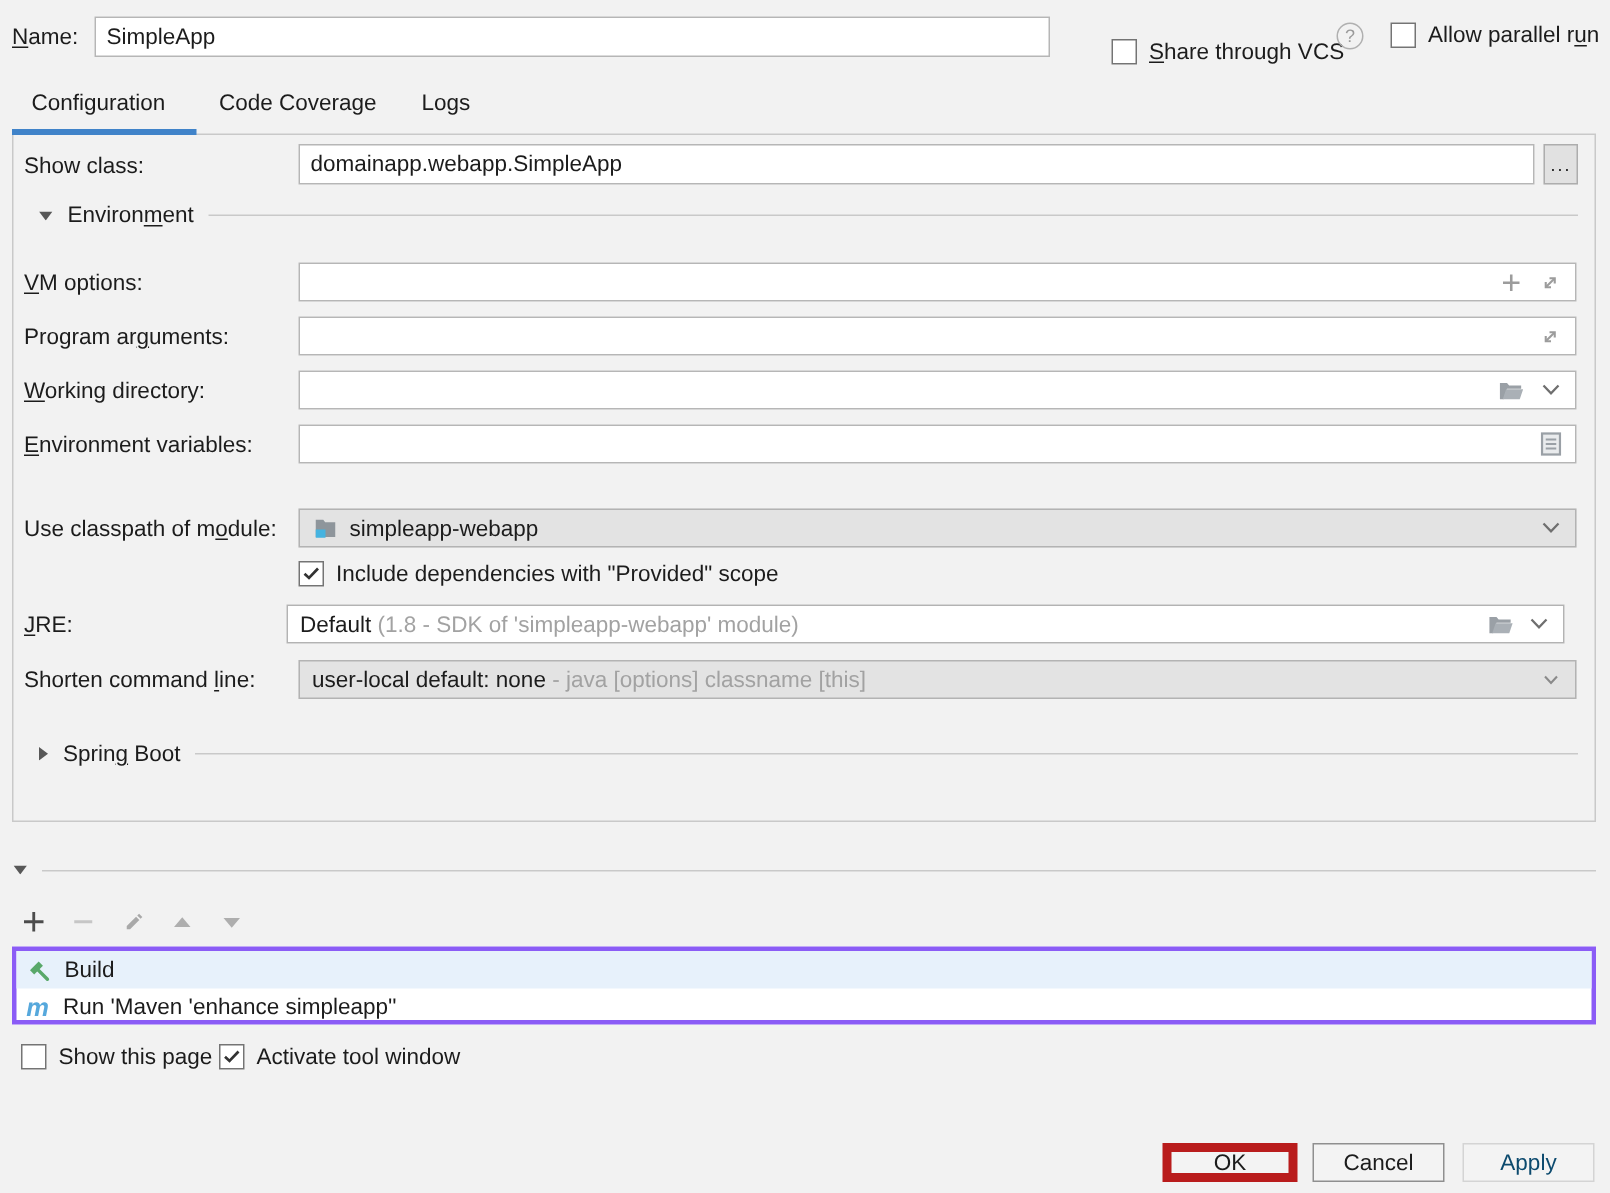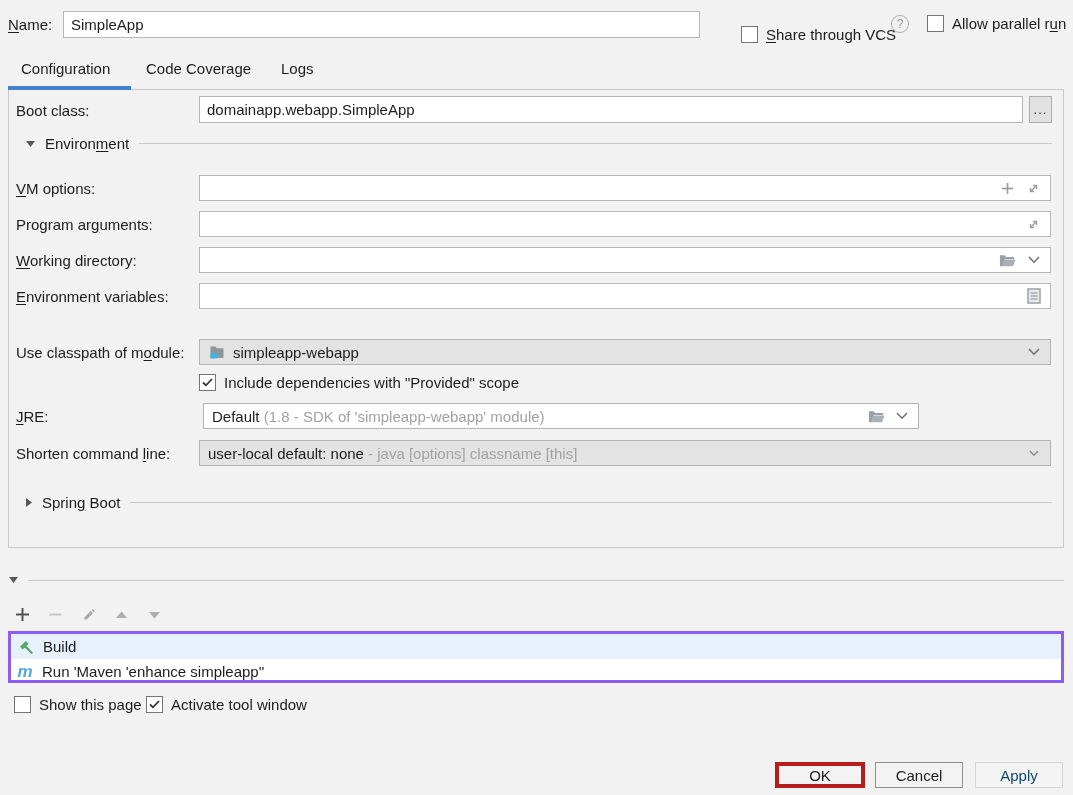--- a/index.html
+++ b/index.html
@@ -18,21 +18,21 @@
   .cb{position:absolute;display:inline-flex;align-items:center;gap:8px;white-space:nowrap}
   .cbox{width:17px;height:17px;border:1px solid #747474;background:#fff;display:inline-flex;align-items:center;justify-content:center;flex:none}
   .cbox svg{display:none}
   .cbox.checked svg{display:block}
   .tab{position:absolute;cursor:default}
   .panel{position:absolute;border:1px solid #c9c9c9}
   .sec{position:absolute;display:flex;align-items:center;gap:10px;white-space:nowrap}
   .hline{flex:1;height:1px;background:#c9c9c9}
   .tri{flex:none;display:inline-flex}
   .btn{position:absolute;height:26px;display:flex;align-items:center;justify-content:center;background:#f3f3f3;border:1px solid #8f8f8f;font:inherit;color:#1c1c1c}
-  .btn.primary{border:4px solid #b91c1c}
+  .btn.primary{border:6px solid #b91c1c}
   .btn.disabled{border:1px solid #d4d4d4;color:#0c4a6e}
   .browse{position:absolute;background:#e1e1e1;border:1px solid #adadad;display:flex;align-items:center;justify-content:center;color:#2a2a2a;font-size:13px;letter-spacing:1px}
   .help{position:absolute;width:18px;height:18px;border:1px solid #b0b0b0;border-radius:50%;color:#9a9a9a;font-size:12px;display:flex;align-items:center;justify-content:center}
   .toolbar{position:absolute;display:flex;align-items:center;gap:16px}
   .icon-btn{display:inline-flex;align-items:center;justify-content:center;width:17px;height:17px}
   .bl-list{position:absolute;background:#fff;border:3px solid #8b5cf6}
   .bl-row{height:25px;display:flex;align-items:center;gap:9px;padding:0 6px}
   .bl-row.selected{background:#e7f1fb}
   .maven-m{font-style:italic;font-weight:700;color:#56a8dc;font-size:17px;line-height:1;width:16px;text-align:center;flex:none}
   .ind{position:absolute;background:#4083c9}
@@ -57,21 +57,21 @@
   <span>Allow parallel r<u>u</u>n</span>
 </span>
 
 <span class="tab" style="left:21px;top:60px">Configuration</span>
 <span class="tab" style="left:146px;top:60px">Code Coverage</span>
 <span class="tab" style="left:281px;top:60px">Logs</span>
 <div class="ind" style="left:8px;top:86px;width:123px;height:4px;z-index:2"></div>
 
 <div class="panel" style="left:8px;top:89px;width:1056px;height:459px">
 
-  <span class="lbl" style="left:7px;top:12px">Boot class:</span>
+  <span class="lbl" style="left:7px;top:12px">Show class:</span>
   <input class="txt" style="left: 190px; top: 6px; width: 824px; height: 27px;" value="domainapp.webapp.SimpleApp">
   <div class="browse" style="left:1020px;top:6px;width:23px;height:27px">...</div>
 
   <div class="sec" style="left:17px;top:45px;right:11px">
     <span class="tri">
         <svg width="9" height="6" viewBox="0 0 9 6">
           <polygon points="0,0 9,0 4.5,6" fill="#585858"></polygon>
         </svg>
       </span>
     <span>Environ<u>m</u>ent</span>
@@ -156,21 +156,21 @@
   <span class="cb" style="left:190px;top:284px">
     <span class="cbox checked">
       <svg width="11" height="9" viewBox="0 0 11 9">
           <polyline points="1,4.5 4,7.3 10,1" fill="none" stroke="#333" stroke-width="1.8"></polyline>
         </svg>
     </span>
     <span>Include dependencies with "Provided" scope</span>
   </span>
 
   <span class="lbl" style="left:7px;top:318px"><u>J</u>RE:</span>
-  <div class="combo white" style="left:194px;top:313px;width:716px;height:26px">
+  <div class="combo white" style="left:182px;top:313px;width:852px;height:26px">
     <span class="grow"><span>Default</span> <span class="hint">(1.8 - SDK of 'simpleapp-webapp' module)</span></span>
     <span class="icon-btn">
         <svg width="18" height="13" viewBox="0 0 18 13">
           <path d="M1 12.5V1h5l1.5 1.8H16V5H6L3.6 12.5z" fill="#9aa0a6"></path>
           <path d="M3 12.5L5.4 5.4H17.4L15 12.5z" fill="#aab0b6"></path>
         </svg>
       </span>
     <span class="icon-btn">
         <svg width="12" height="8" viewBox="0 0 12 8">
           <polyline points="1,1 6,6.2 11,1" fill="none" stroke="#6f6f6f" stroke-width="1.5"></polyline>

